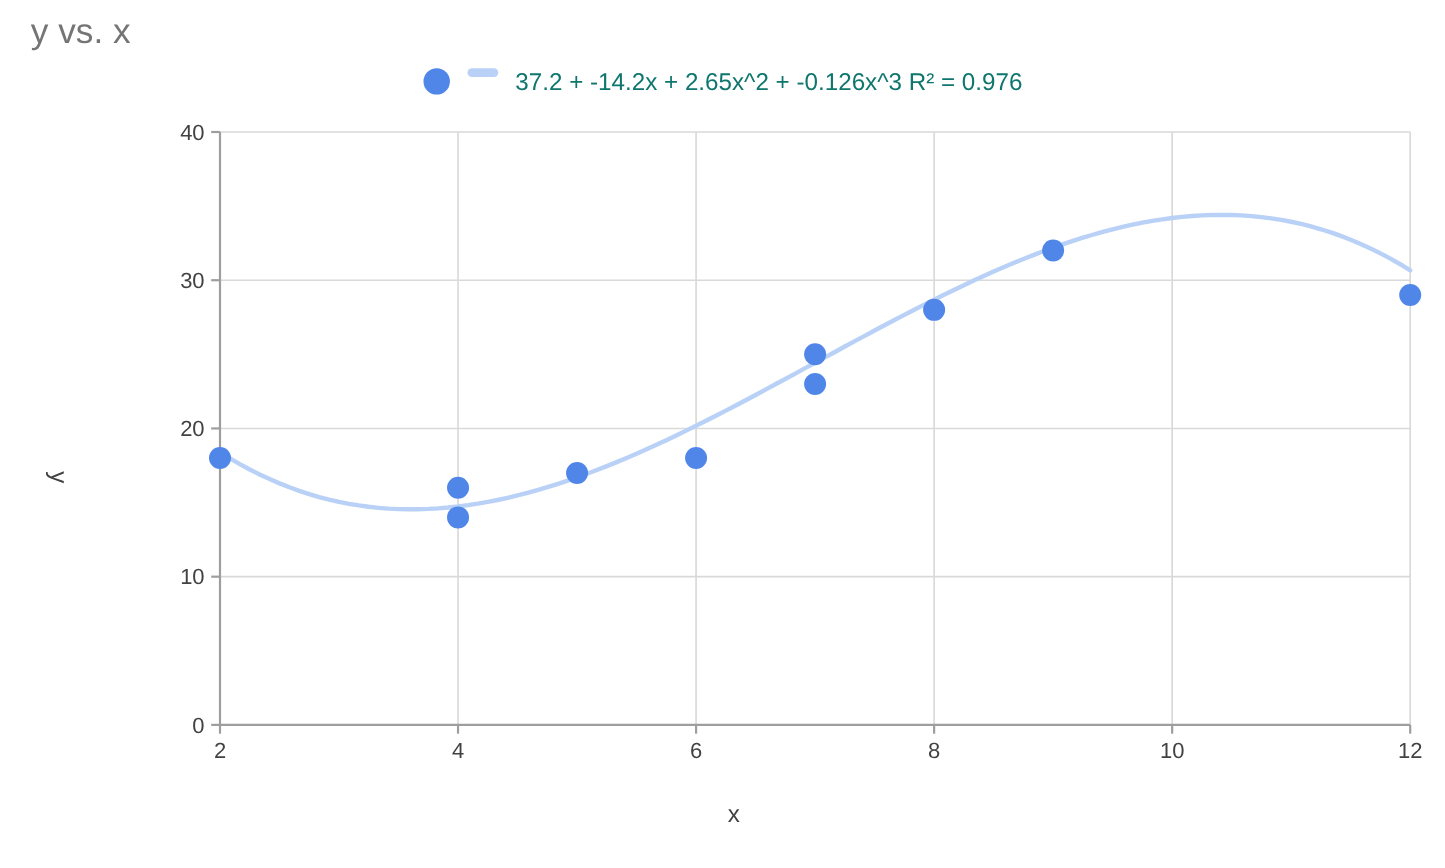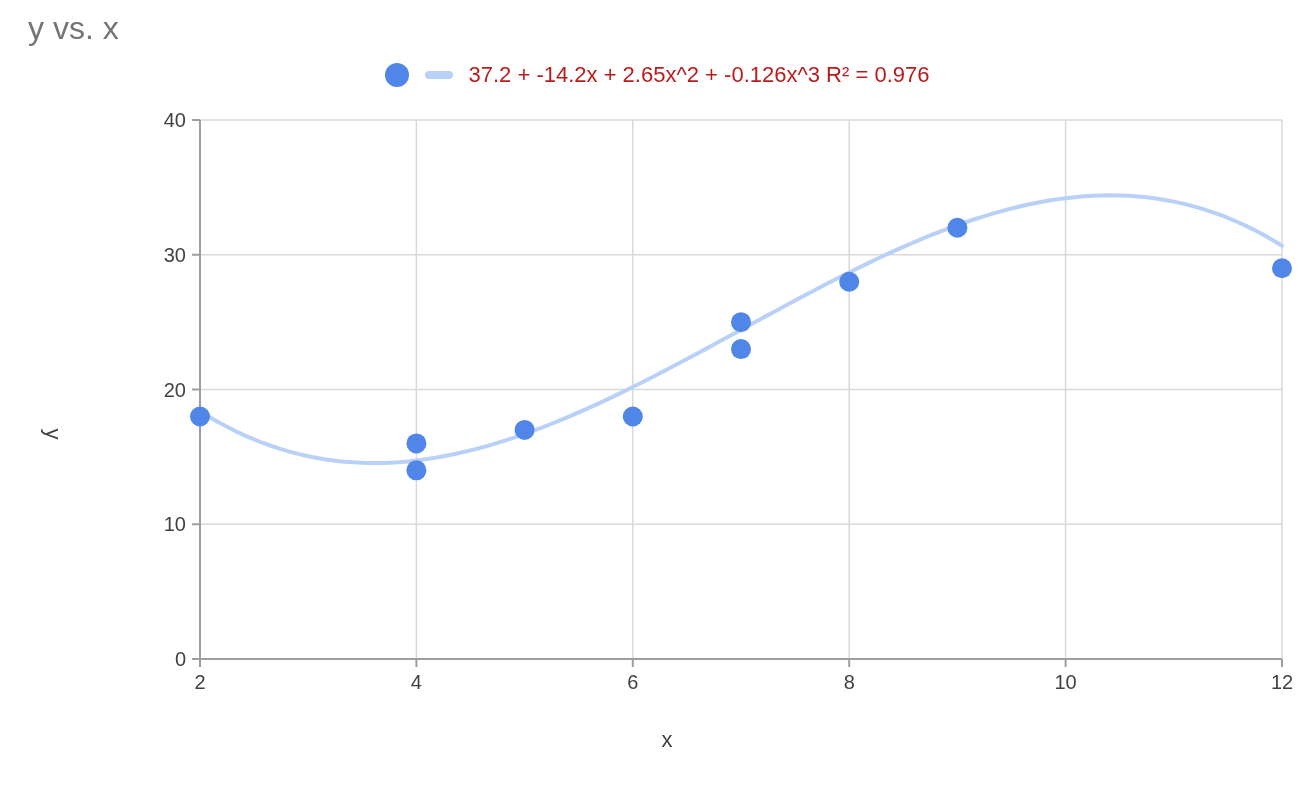--- a/index.html
+++ b/index.html
@@ -20,24 +20,24 @@
     font-weight: 400;
     text-align: right;
   }
   .legend {
     position: absolute;
     top: 62px;
     left: 0;
     right: 0;
     display: flex;
     justify-content: center;
-    align-items: center;
+    align-items: flex-start;
     gap: 16px;
     font-size: 22px;
-    color: #b91c1c;
+    color: #0f766e;
   }
   .legend .dot {
     width: 24px; height: 24px; border-radius: 50%;
     background: #4f86e8;
   }
   .legend .line {
     width: 28px; height: 8px; border-radius: 4px;
     background: #b9d1f6;
   }
   .plot-wrap {

